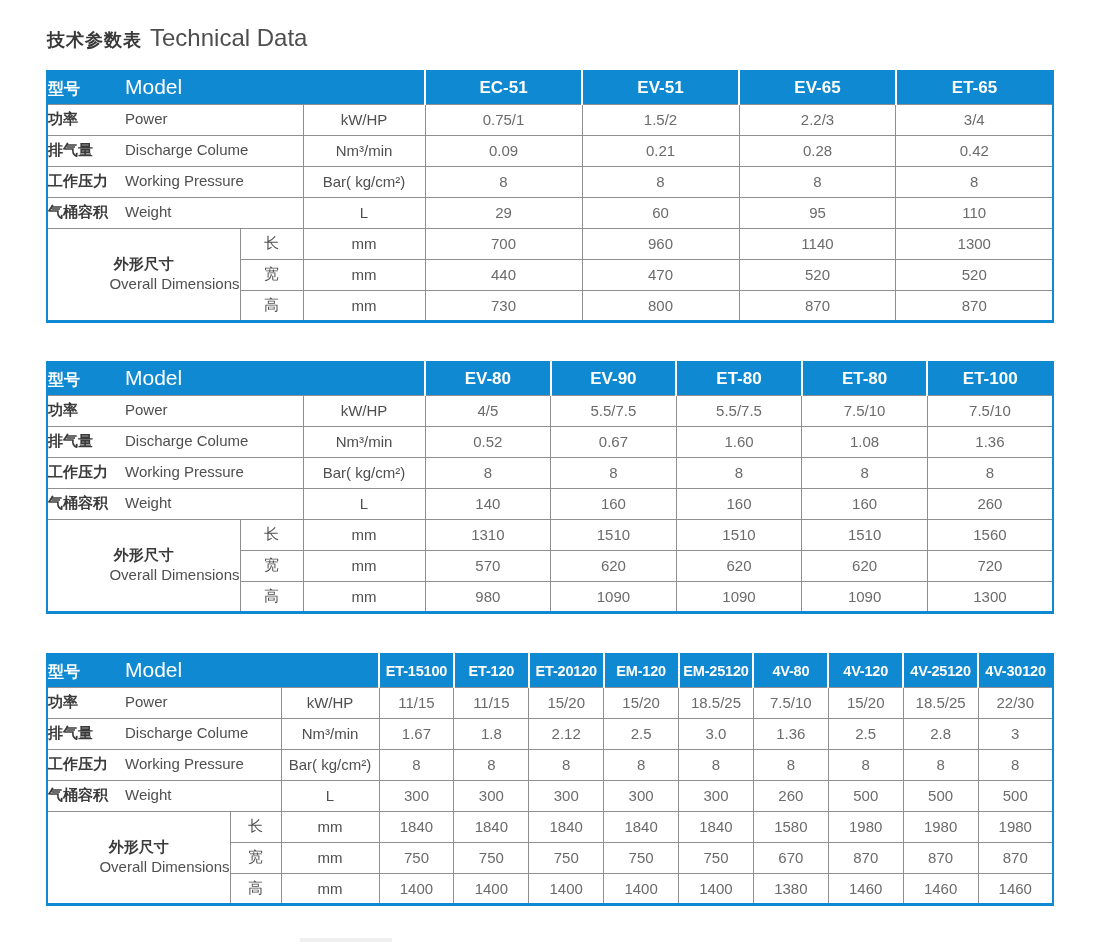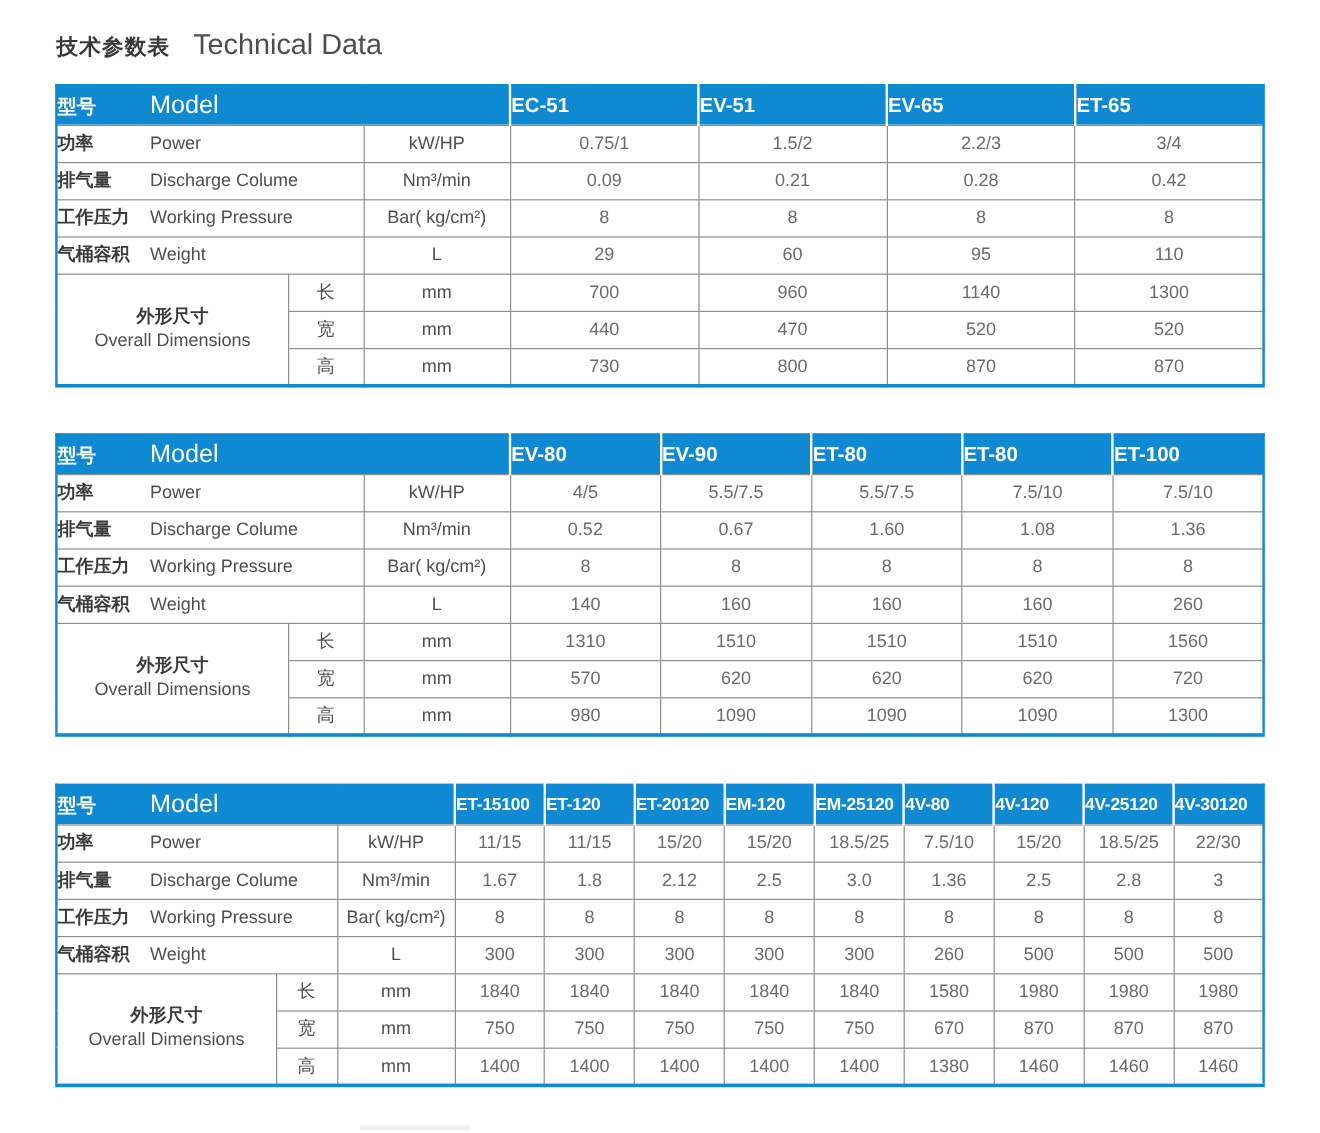--- a/index.html
+++ b/index.html
@@ -12,51 +12,51 @@
   *{box-sizing:border-box;}
   html,body{margin:0;padding:0;}
   body{
     width:1100px;height:944px;background:#ffffff;
     font-family:"Liberation Sans","DejaVu Sans",sans-serif;
     overflow:hidden;
   }
   .page{position:relative;width:1100px;height:944px;}
   .title{position:absolute;left:47px;top:24px;white-space:nowrap;}
   .title .tzh{font-size:18px;font-weight:bold;color:#393939;letter-spacing:1px;}
-  .title .ten{font-size:24px;color:#4e4e4e;margin-left:19px;}
+  .title .ten{font-size:24px;color:#4e4e4e;margin-left:8px;}
 
   .tblhost{position:absolute;left:46px;width:1008px;}
   #t1{top:70px;}
   #t2{top:361px;}
   #t3{top:653px;}
 
   table.dtable{
     border-collapse:collapse;table-layout:fixed;width:1008px;
     border:2px solid var(--blue);border-bottom-width:3px;
   }
   th{
     background:var(--blue);color:#fff;height:33px;padding:0;
-    font-size:17px;font-weight:bold;text-align:left;border:none;
+    font-size:17px;font-weight:bold;text-align:center;border:none;
   }
   th + th{border-left:2px solid #ffffff;}
   th.h-label{text-align:left;}
   .hzh{display:inline-block;width:77px;font-size:16px;font-weight:bold;}
   .hen{font-size:21px;font-weight:normal;}
   td{
     border:1px solid var(--grid);height:31px;padding:0;
     text-align:center;font-size:15px;color:var(--val);background:#fff;
   }
   td.lbl{text-align:left;white-space:nowrap;}
   .lzh{display:inline-block;width:77px;font-weight:bold;color:var(--zh);}
   .len{color:var(--en);}
   td.unit{color:var(--en);margin-left:27px;}
   td.sub{color:var(--en);}
   td.dims{line-height:1.35;}
   .dzh{font-weight:bold;color:var(--zh);}
-  .den{color:var(--en);}
+  .den{color:var(--en);text-align:right;}
   .t3 th.h-model{font-size:14.5px;letter-spacing:-0.2px;}
   .cutmark{position:absolute;left:300px;top:938px;width:92px;height:4px;background:#efefef;}
 </style>
 </head>
 <body>
 
 <div class="page">
   <div class="title">
     <span class="tzh">技术参数表</span><span class="ten">Technical Data</span>
   </div>

